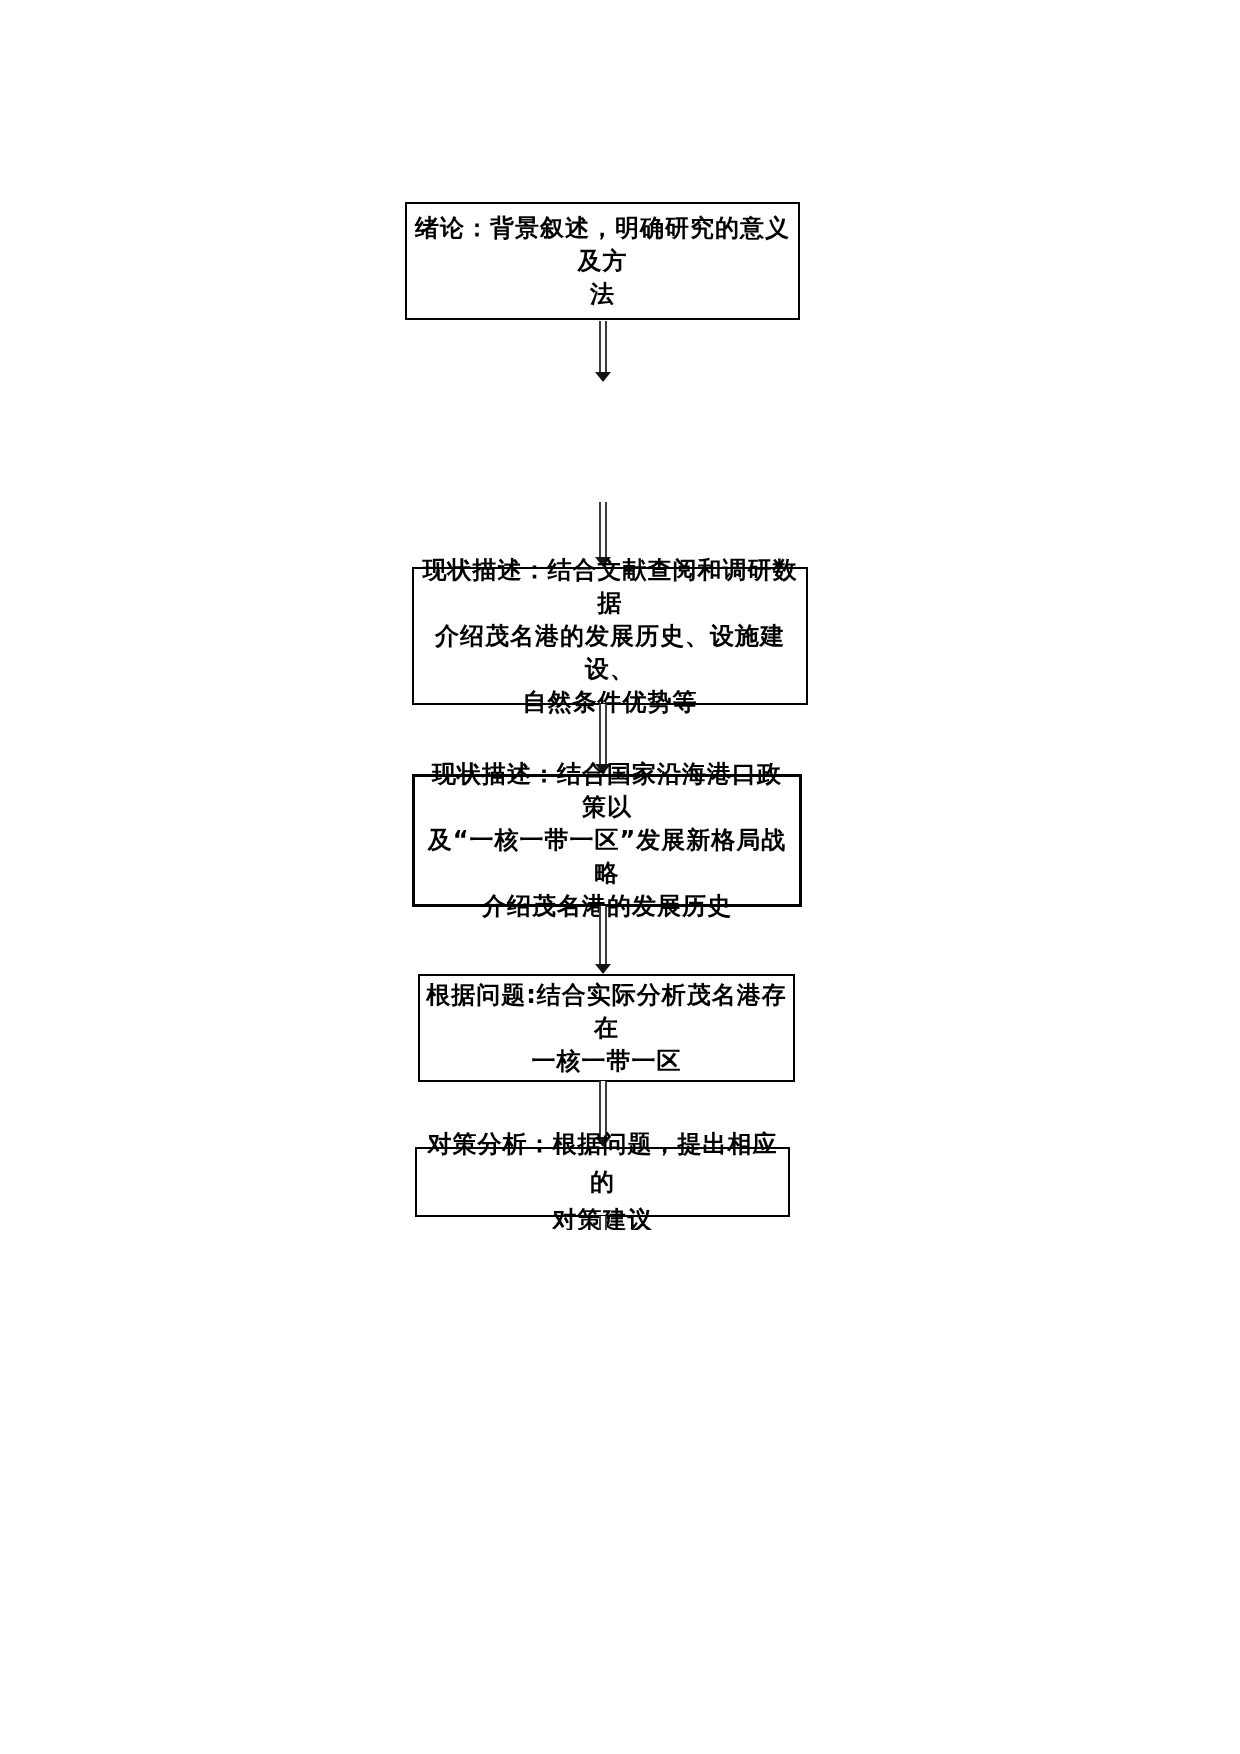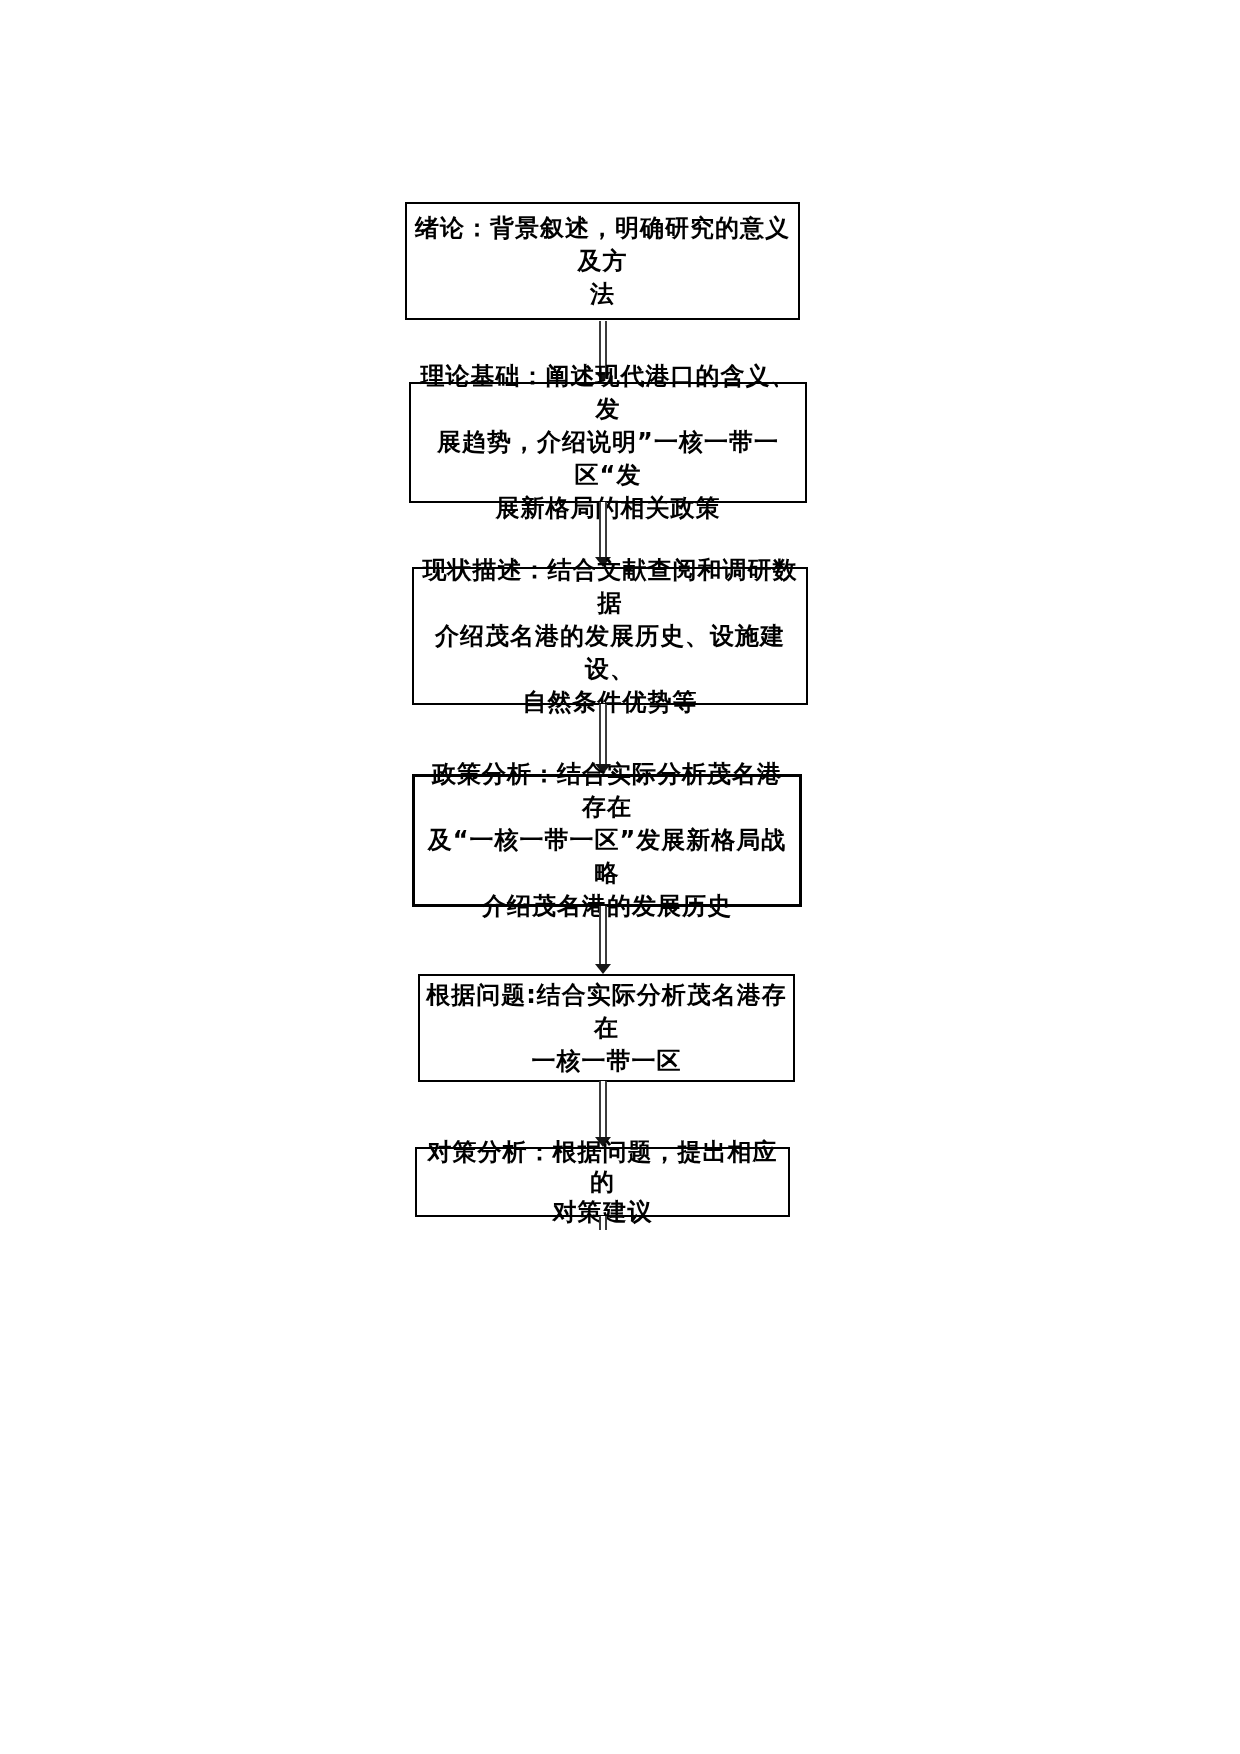--- a/index.html
+++ b/index.html
@@ -24,21 +24,21 @@
     align-items: center;
     justify-content: center;
     text-align: center;
     color: #000000;
     font-size: 24px;
     line-height: 33px;
     font-weight: 600;
     letter-spacing: 1px;
   }
   .fc-box.thick { border-width: 3px; }
-  .fc-box.tight { line-height: 30px; }
+  .fc-box.tight { line-height: 38px; }
   .fc-text { width: 100%; padding: 0 6px; }
   .ln { display: block; }
   .fc-arrow {
     position: absolute;
     width: 16px;
     display: flex;
     flex-direction: column;
     align-items: center;
   }
   .fc-arrow .shaft {
@@ -71,27 +71,20 @@
       <span class="ln">绪论：背景叙述，明确研究的意义及方</span>
       <span class="ln">法</span>
     </div>
   </div>
 
   <div class="fc-arrow" style="left:595px; top:321px; height:61px;">
     <div class="shaft"></div>
     <div class="head"></div>
   </div>
 
-  <div class="fc-box" style="left:409px; top:382px; width:398px; height:121px;">
-    <div class="fc-text">
-      <span class="ln">理论基础：阐述现代港口的含义、发</span>
-      <span class="ln">展趋势，介绍说明”一核一带一区“发</span>
-      <span class="ln">展新格局的相关政策</span>
-    </div>
-  </div>
 
   <div class="fc-arrow" style="left:595px; top:502px; height:65px;">
     <div class="shaft"></div>
     <div class="head"></div>
   </div>
 
   <div class="fc-box" style="left:412px; top:567px; width:396px; height:138px;">
     <div class="fc-text">
       <span class="ln">现状描述：结合文献查阅和调研数据</span>
       <span class="ln">介绍茂名港的发展历史、设施建设、</span>
@@ -99,21 +92,21 @@
     </div>
   </div>
 
   <div class="fc-arrow" style="left:595px; top:704px; height:70px;">
     <div class="shaft"></div>
     <div class="head"></div>
   </div>
 
   <div class="fc-box thick" style="left:412px; top:774px; width:390px; height:133px;">
     <div class="fc-text">
-      <span class="ln">政策分析：结合实际分析茂名港存在</span>
+      <span class="ln">现状描述：结合国家沿海港口政策以</span>
       <span class="ln">及“一核一带一区”发展新格局战略</span>
       <span class="ln">介绍茂名港的发展历史</span>
     </div>
   </div>
 
   <div class="fc-arrow" style="left:595px; top:906px; height:68px;">
     <div class="shaft"></div>
     <div class="head"></div>
   </div>
 

